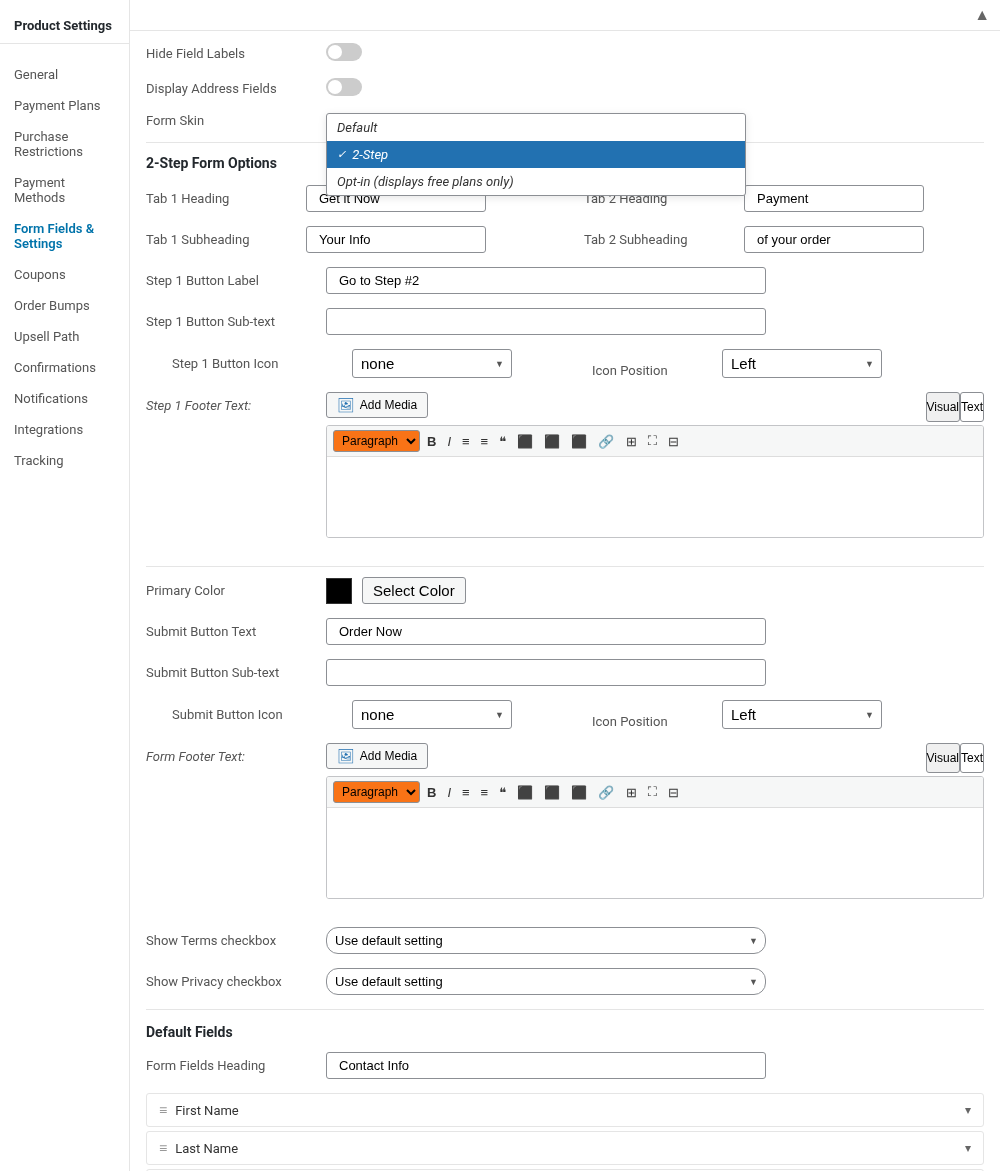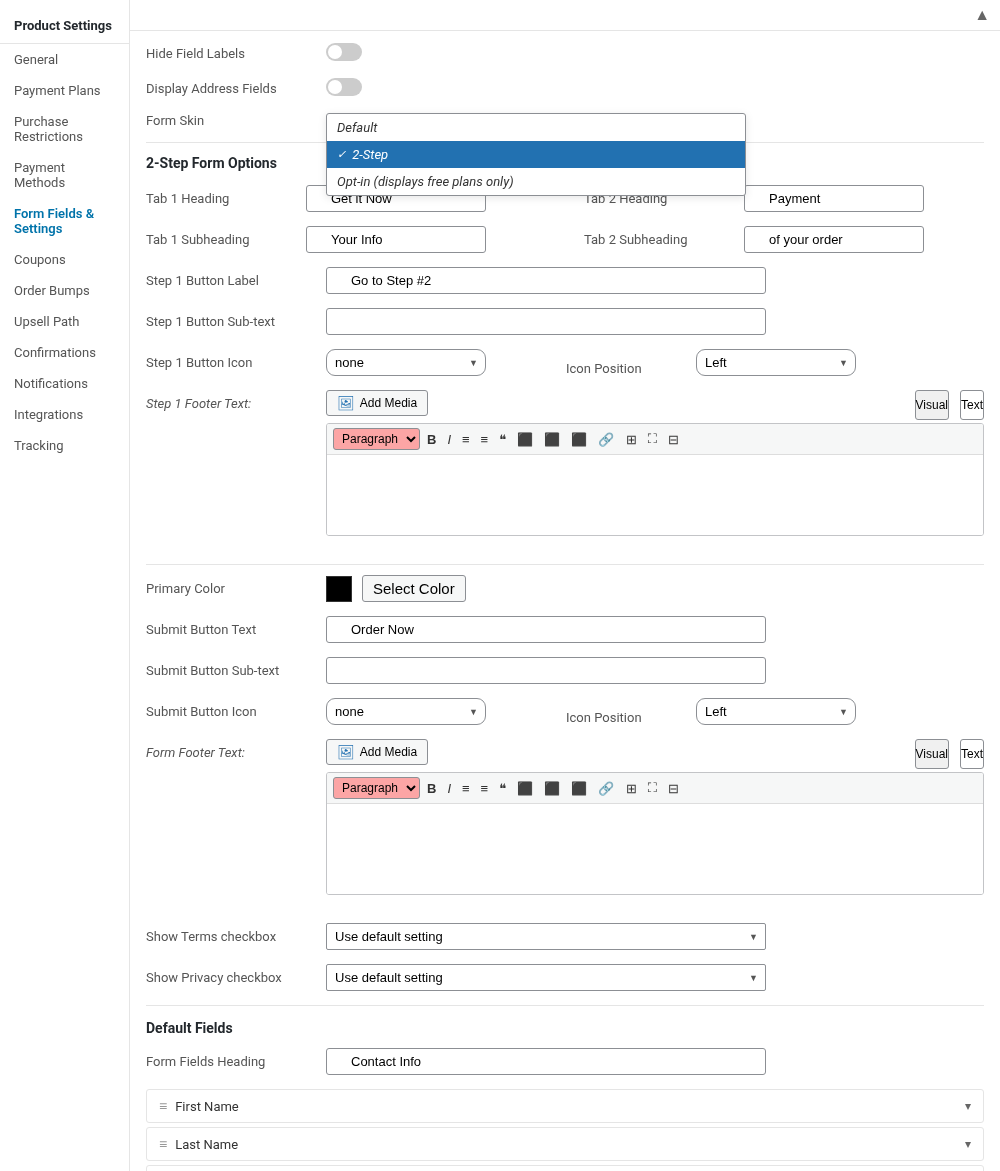--- a/index.html
+++ b/index.html
@@ -2,21 +2,21 @@
 <html><head>
   <meta charset="utf-8">
   <style>
     * { box-sizing: border-box; margin: 0; padding: 0; }
     body { font-family: -apple-system, BlinkMacSystemFont, "Segoe UI", Roboto, sans-serif; font-size: 13px; color: #333; background: #f1f1f1; }
 
     .app-container { display: flex; min-height: 1171px; background: #fff; }
 
     
     .sidebar { width: 130px; background: #fff; border-right: 1px solid #e5e5e5; padding-top: 8px; flex-shrink: 0; }
-    .sidebar-title { font-size: 13px; font-weight: 700; color: #23282d; padding: 10px 14px 10px 14px; border-bottom: 1px solid #e5e5e5; margin-bottom: 0; }
+    .sidebar-title { font-size: 13px; font-weight: 700; color: #23282d; padding: 10px 14px 10px 14px; border-bottom: 1px solid #e5e5e5; margin-bottom: 15px; }
     .sidebar-item { display: block; padding: 8px 14px; font-size: 13px; color: #555; cursor: pointer; text-decoration: none; }
     .sidebar-item.active { color: #0073aa; font-weight: 600; }
 
     
     .main-content { flex: 1; padding: 0; position: relative; }
 
     
     .top-bar { display: flex; justify-content: flex-end; padding: 6px 10px; border-bottom: 1px solid #e5e5e5; background: #fff; }
     .collapse-btn { background: none; border: none; cursor: pointer; font-size: 16px; color: #666; }
 
@@ -38,45 +38,45 @@
     .dropdown-item { padding: 6px 10px; font-size: 13px; cursor: pointer; display: flex; align-items: center; gap: 6px; font-style: italic; }
     .dropdown-item.selected { background: #2271b1; color: #fff; }
     .dropdown-item .checkmark { font-size: 11px; }
 
     
     .two-col-row { display: flex; align-items: center; margin-bottom: 14px; gap: 38px; }
     .two-col-row .col { display: flex; align-items: center; flex: 1; }
     .two-col-row .col .form-label { width: 160px; }
 
     
-    .text-input { width: 100%; padding: 5px 24px; border: 1px solid #8c8f94; border-radius: 3px; font-size: 13px; background: #fff; }
+    .text-input { width: 100%; padding: 5px 12px; border: 1px solid #8c8f94; border-radius: 3px; font-size: 13px; background: #fff; }
 
     
     .full-input-row { display: flex; align-items: center; margin-bottom: 14px; }
     .full-input-row .form-label { width: 180px; flex-shrink: 0; }
     .full-input-row .text-input { max-width: 440px; }
 
     
     .select-with-arrow { position: relative; display: inline-flex; align-items: center; }
-    .select-with-arrow select { appearance: none; padding: 5px 28px 5px 8px; border: 1px solid #8c8f94; border-radius: 9px; font-size: 13px; background: #fff; cursor: pointer; min-width: 160px; }
+    .select-with-arrow select { appearance: none; padding: 5px 28px 5px 8px; border: 1px solid #8c8f94; border-radius: 3px; font-size: 15px; background: #fff; cursor: pointer; min-width: 160px; }
     .select-with-arrow::after { content: '▼'; position: absolute; right: 8px; font-size: 9px; color: #555; pointer-events: none; }
 
     
     .icon-pos-row { display: flex; align-items: center; margin-bottom: 14px; gap: 20px; }
-    .icon-pos-row .left-part { display: flex; align-items: center; }
+    .icon-pos-row .left-part { display: flex; align-items: center; margin-left: 26px; }
     .icon-pos-row .left-part .form-label { width: 180px; }
     .icon-pos-row .right-part { display: flex; align-items: flex-end; gap: 10px; }
     .icon-pos-row .right-part .form-label { width: 120px; }
 
     
     .editor-wrapper { border: 1px solid #c3c4c7; border-radius: 3px; overflow: hidden; margin-bottom: 14px; }
-    .editor-btn { padding: 3px 0; border: 1px solid #8c8f94; border-radius: 3px; font-size: 12px; cursor: pointer; background: #fff; margin-left: 11px; }
+    .editor-btn { padding: 3px 0; border: 1px solid #8c8f94; border-radius: 3px; font-size: 12px; cursor: pointer; background: #fff; }
     .editor-btn.active { background: #f0f0f0; }
     .editor-toolbar { display: flex; align-items: center; background: #f6f7f7; border-bottom: 1px solid #ddd; padding: 4px 6px; gap: 3px; flex-wrap: wrap; }
-    .editor-toolbar select { padding: 2px 4px; border: 1px solid #8c8f94; border-radius: 3px; font-size: 12px; background: #fca5a5; cursor: pointer; }
+    .editor-toolbar select { padding: 2px 4px; border: 1px solid #8c8f94; border-radius: 3px; font-size: 12px; background: #f97316; cursor: pointer; }
     .toolbar-btn { background: none; border: none; cursor: pointer; padding: 2px 4px; font-size: 13px; color: #333; border-radius: 2px; }
     .editor-body { min-height: 80px; background: #fff; padding: 8px; }
 
     
     .add-media-btn { display: inline-flex; align-items: center; gap: 5px; padding: 4px 10px; border: 1px solid #8c8f94; border-radius: 3px; font-size: 12px; background: #f6f7f7; cursor: pointer; margin-bottom: 4px; }
     .add-media-icon { color: #2271b1; font-size: 14px; }
 
     
     .color-row { display: flex; align-items: center; margin-bottom: 14px; }
     .color-row .form-label { width: 180px; flex-shrink: 0; }
@@ -94,21 +94,21 @@
     .field-row { display: flex; align-items: center; justify-content: space-between; padding: 8px 12px; border: 1px solid #e5e5e5; border-radius: 3px; margin-bottom: 4px; background: #fff; cursor: pointer; }
     .field-row-left { display: flex; align-items: center; gap: 8px; }
     .drag-handle { color: #999; font-size: 14px; }
     .field-name { font-size: 13px; color: #333; }
     .field-arrow { color: #666; font-size: 12px; }
 
     
     .select-row { display: flex; align-items: center; margin-bottom: 14px; }
     .select-row .form-label { width: 180px; flex-shrink: 0; }
     .select-row .select-wrap { position: relative; display: inline-flex; align-items: center; }
-    .select-row .select-wrap select { appearance: none; padding: 5px 28px 5px 8px; border: 1px solid #8c8f94; border-radius: 2px; font-size: 13px; background: #fff; cursor: pointer; min-width: 440px; }
+    .select-row .select-wrap select { appearance: none; padding: 5px 28px 5px 8px; border: 1px solid #8c8f94; border-radius: 12px; font-size: 13px; background: #fff; cursor: pointer; min-width: 440px; }
     .select-row .select-wrap::after { content: '▼'; position: absolute; right: 8px; font-size: 9px; color: #555; pointer-events: none; }
 
     
     .footer-text-section { display: flex; align-items: flex-start; margin-bottom: 14px; }
     .footer-text-section .form-label { width: 180px; flex-shrink: 0; padding-top: 6px; font-style: italic; }
     .footer-text-section .editor-area { flex: 1; }
 
     
     .fields-heading-row { display: flex; align-items: center; margin-bottom: 14px; }
     .fields-heading-row .form-label { width: 180px; flex-shrink: 0; }

